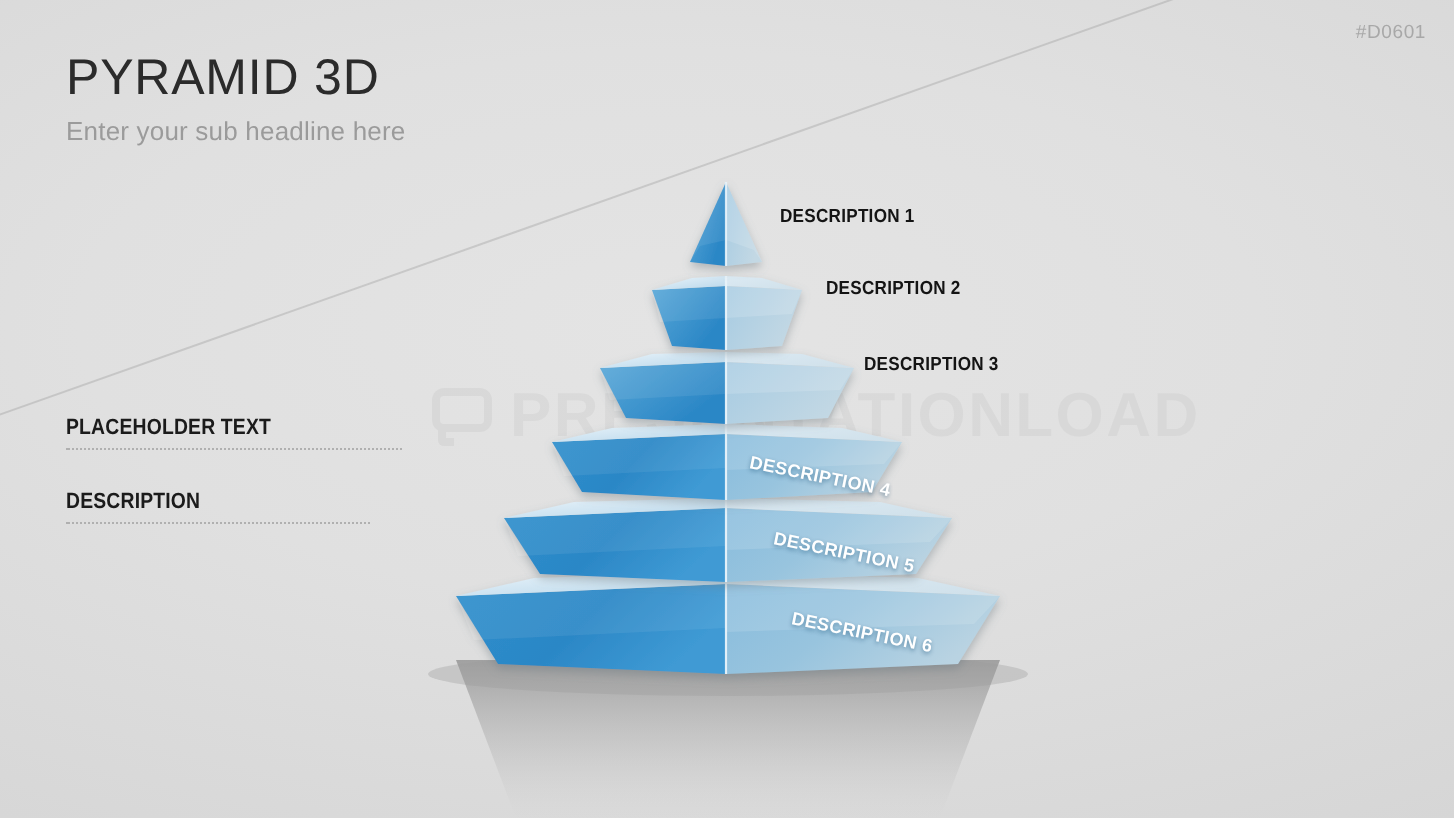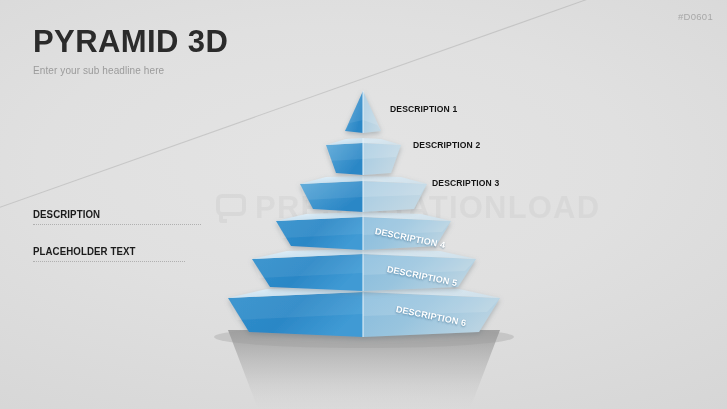--- a/index.html
+++ b/index.html
@@ -25,29 +25,29 @@
     width:900px; height:1px;
     background:rgba(140,140,140,.30);
     transform:rotate(-19.5deg);
     transform-origin:left center;
     pointer-events:none;
   }
 
   
   .headerblock { position:absolute; left:33px; top:26px; }
   .title {
-    font-size:31px;
-    font-weight:700;
+    font-size:25px;
+    font-weight:400;
     letter-spacing:.4px;
     color:#2b2b2b;
     line-height:1.05;
   }
   .subtitle {
     margin-top:6px;
-    font-size:10px;
+    font-size:13px;
     font-weight:400;
     color:#9b9b9b;
     letter-spacing:.1px;
   }
   .docid {
     position:absolute;
     right:14px; top:11px;
     font-size:9.5px;
     color:#a8a8a8;
     letter-spacing:.3px;
@@ -156,25 +156,25 @@
   <div class="watermark">
     <div class="wm-logo">
       <div class="bub"></div>
       <div class="tail"></div>
     </div>
     <div class="wm-text">PRESENTATIONLOAD</div>
   </div>
 
   <div class="entries">
     <div class="entry">
-      <div class="entry-text">DESCRIPTION</div>
+      <div class="entry-text">PLACEHOLDER TEXT</div>
       <div class="entry-rule"></div>
     </div>
     <div class="entry">
-      <div class="entry-text">PLACEHOLDER TEXT</div>
+      <div class="entry-text">DESCRIPTION</div>
       <div class="entry-rule"></div>
     </div>
   </div>
 
   <svg id="pyramid" viewBox="0 0 727 409">
     <defs>
 
       <linearGradient id="gL" x1="0" y1="0" x2="1" y2="0.35">
         <stop offset="0" stop-color="#2f8fcd"></stop>
         <stop offset="0.55" stop-color="#2b87c6"></stop>

